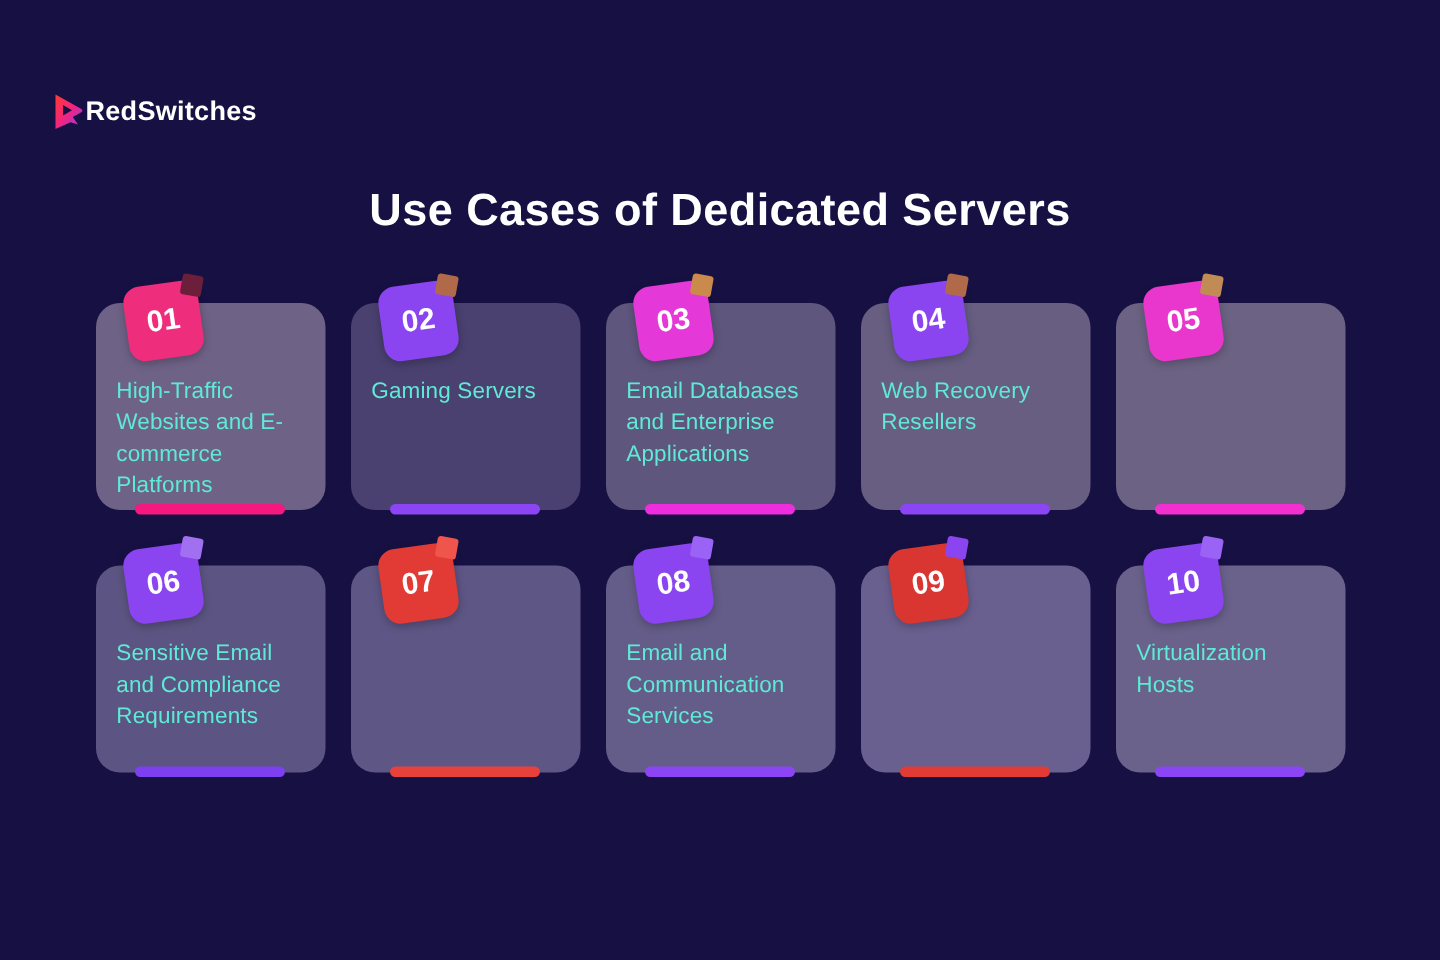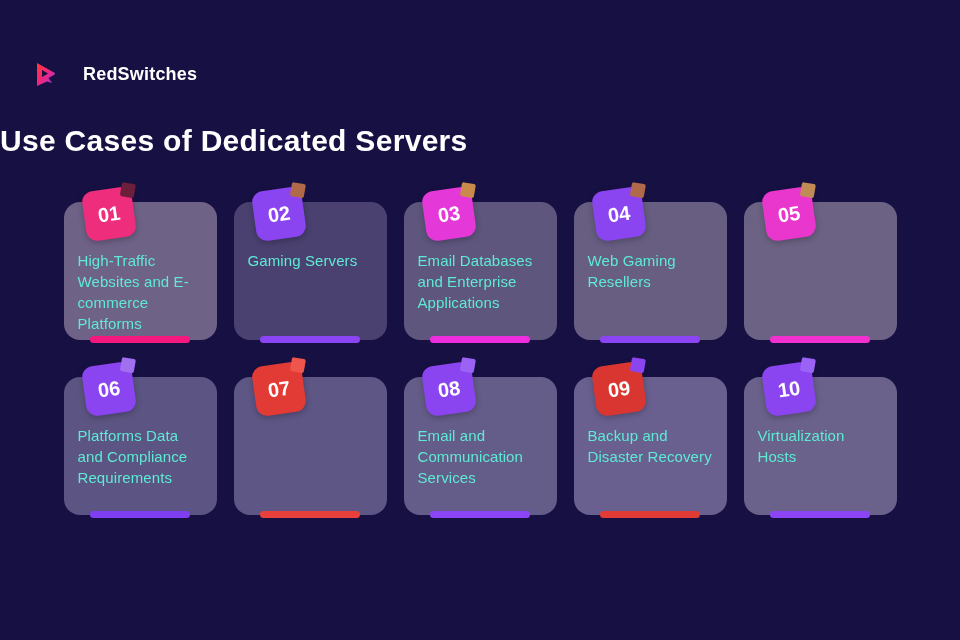--- a/index.html
+++ b/index.html
@@ -4,27 +4,27 @@
 <style>
   html,body{margin:0;padding:0;}
   body{
     width:960px;height:640px;overflow:hidden;
     font-family:"Liberation Sans","DejaVu Sans",sans-serif;
     background:#171043;
   }
   .canvas{position:relative;width:960px;height:640px;}
 
   
-  .logo{position:absolute;left:35px;top:62px;display:flex;align-items:center;gap:26px;}
+  .logo{position:absolute;left:35px;top:62px;display:flex;align-items:center;gap:0;}
   .logo-icon{width:22px;height:24px;display:block;}
   .logo-text{color:#ffffff;font-size:18px;font-weight:700;letter-spacing:.2px;}
 
   
   .title{
-    position:absolute;left:0;top:124px;width:960px;
+    position:absolute;left:0;top:124px;width:960px;text-align:center;
     color:#ffffff;font-size:30px;font-weight:800;letter-spacing:.3px;
   }
 
   
   .grid{position:absolute;left:0;top:202px;width:960px;}
   .row{display:flex;justify-content:center;gap:17px;}
   .row + .row{margin-top:37px;}
 
   .card{
     position:relative;width:153px;height:138px;
@@ -106,39 +106,39 @@
           <span class="badge-num">03</span>
         </div>
         <div class="card-label">Email Databases and Enterprise Applications</div>
         <div class="underline"></div>
       </div>
 
       <div class="card" style="--badge: #8b45f0; --underline: #8b45f5; --cardbg: #675e82; --fold: #b06a4a;">
         <div class="badge">
           <span class="badge-num">04</span>
         </div>
-        <div class="card-label">Web Gaming Resellers</div>
+        <div class="card-label">Web Recovery Resellers</div>
         <div class="underline"></div>
       </div>
 
       <div class="card" style="--badge: #e936cd; --underline: #f130cf; --cardbg: #6c6384; --fold: #c08b55;">
         <div class="badge">
           <span class="badge-num">05</span>
         </div>
         <div class="underline"></div>
       </div>
 
     </div>
     <div class="row">
 
       <div class="card" style="--badge: #8b45f0; --underline: #7d3ff0; --cardbg: #5c5583; --fold: #a070f0;">
         <div class="badge">
           <span class="badge-num">06</span>
         </div>
-        <div class="card-label">Platforms Data and Compliance Requirements</div>
+        <div class="card-label">Sensitive Email and Compliance Requirements</div>
         <div class="underline"></div>
       </div>
 
       <div class="card" style="--badge: #e23a34; --underline: #e8403a; --cardbg: #5e5685; --fold: #f0554d;">
         <div class="badge">
           <span class="badge-num">07</span>
         </div>
         <div class="underline"></div>
       </div>
 
@@ -147,21 +147,20 @@
           <span class="badge-num">08</span>
         </div>
         <div class="card-label">Email and Communication Services</div>
         <div class="underline"></div>
       </div>
 
       <div class="card" style="--badge: #d93631; --underline: #e23a34; --cardbg: #696090; --fold: #8b45f0;">
         <div class="badge">
           <span class="badge-num">09</span>
         </div>
-        <div class="card-label">Backup and Disaster Recovery</div>
         <div class="underline"></div>
       </div>
 
       <div class="card" style="--badge: #8b45f0; --underline: #8b45f5; --cardbg: #6a628b; --fold: #9a63f5;">
         <div class="badge">
           <span class="badge-num">10</span>
         </div>
         <div class="card-label">Virtualization Hosts</div>
         <div class="underline"></div>
       </div>

